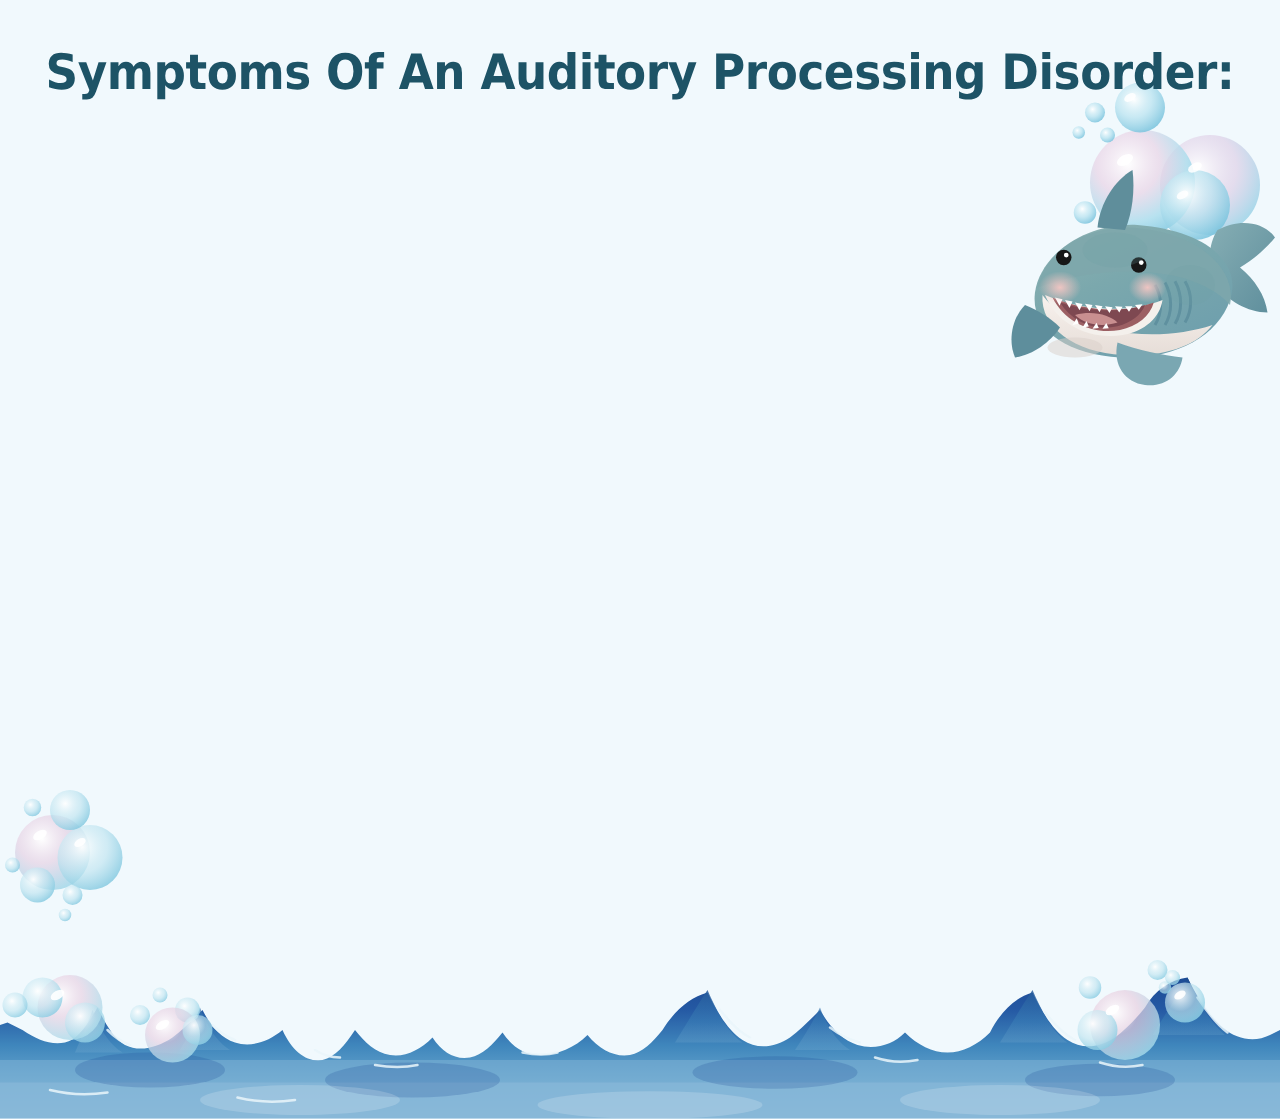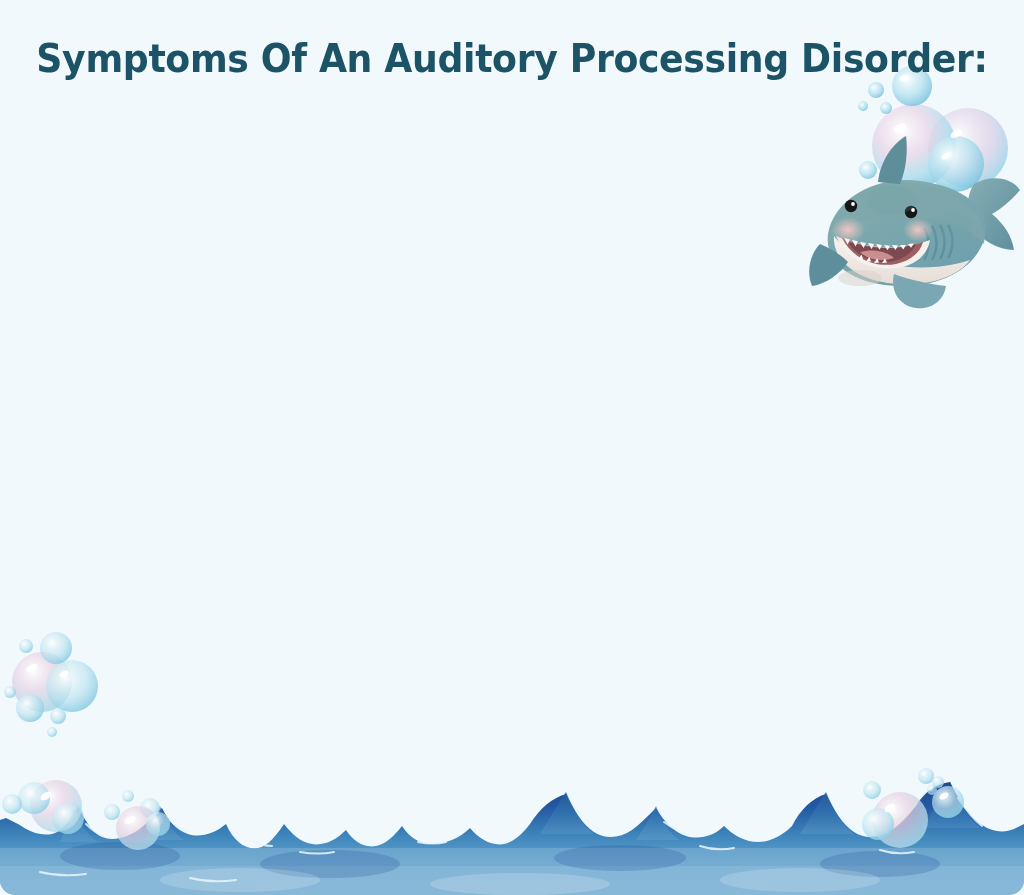--- a/index.html
+++ b/index.html
@@ -13,21 +13,20 @@
     background: #f1f9fd;
     font-family: "Liberation Sans", sans-serif;
     overflow: hidden;
   }
   #poster {
     position: relative;
     width: 1024px;
     height: 895px;
     background: #f1f9fd;
     overflow: hidden;
-    border-radius: 15px;
   }
 
   
   #title {
     position: absolute;
     left: 0;
     top: 36px;
     width: 1024px;
     text-align: center;
     font-family: "DejaVu Sans", sans-serif;

